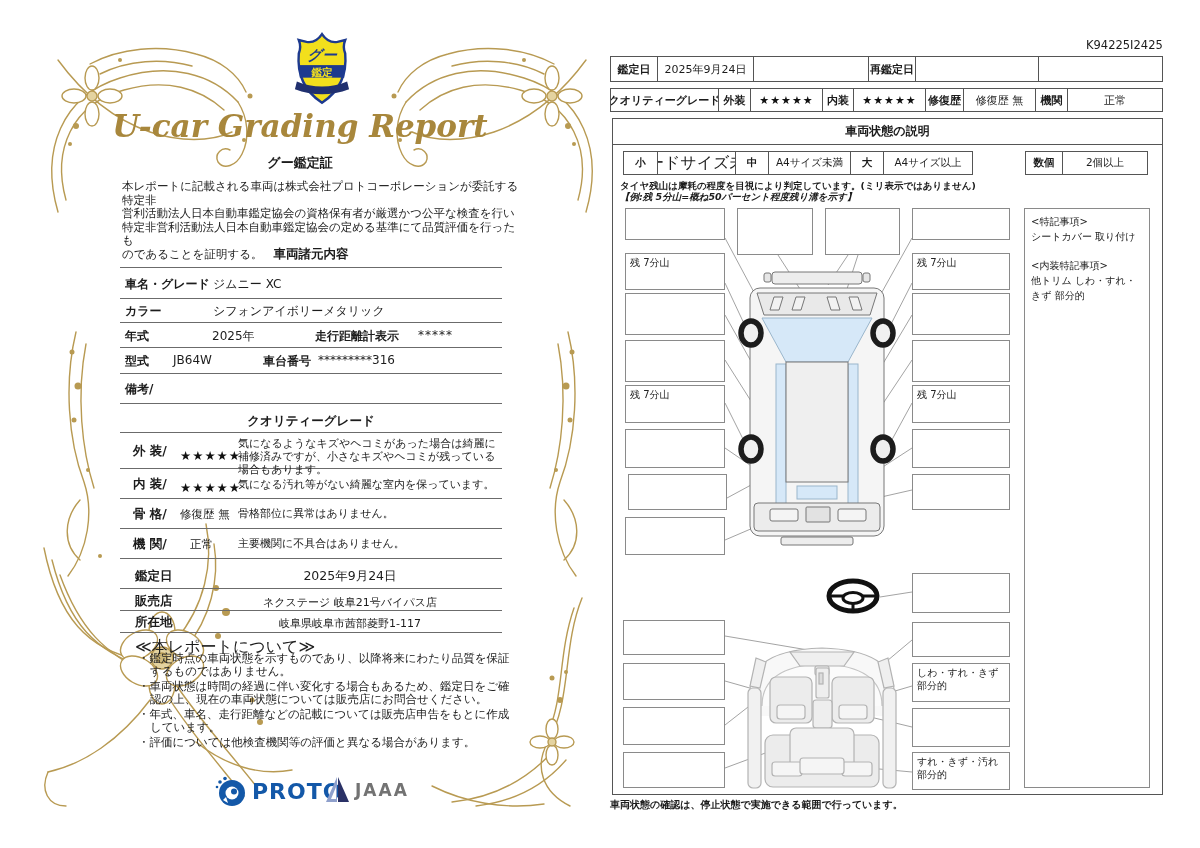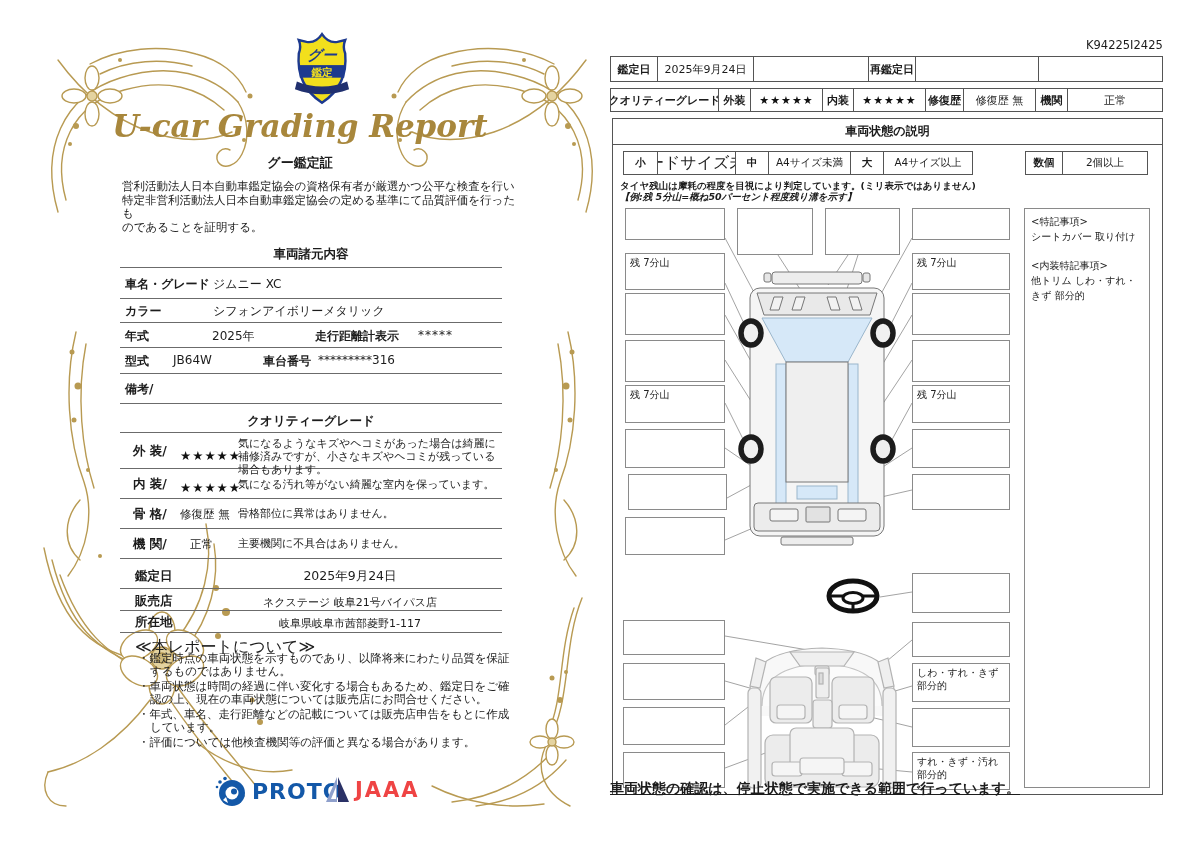--- a/index.html
+++ b/index.html
@@ -123,20 +123,21 @@
     <rect x="7" y="35" width="46" height="13" fill="#1d3a8f"></rect>
     <text x="30" y="46" font-size="11" font-weight="bold" fill="#f2df1c" text-anchor="middle">鑑定</text>
     <path d="M4,52 C20,59 40,59 56,52 L58,60 C40,67 20,67 2,60 Z" fill="#20306f"></path>
   </svg>
 
   <div class="t goldtitle" style="left:0;top:108px;width:600px;text-align:center;font-size:31px;">U-car Grading Report</div>
 
   <div class="t b" style="left:0;top:154px;width:600px;text-align:center;font-size:13px;">グー鑑定証</div>
 
   <div class="abs" style="left:122px;top:180px;width:400px;font-size:11.5px;line-height:13.5px;color:#222;">
+    <div>本レポートに記載される車両は株式会社プロトコーポレーションが委託する特定非</div>
     <div>営利活動法人日本自動車鑑定協会の資格保有者が厳選かつ公平な検査を行い</div>
     <div>特定非営利活動法人日本自動車鑑定協会の定める基準にて品質評価を行ったも</div>
     <div>のであることを証明する。</div>
   </div>
 
   <div class="t b" style="left:120px;top:246px;width:382px;text-align:center;font-size:12.5px;">車両諸元内容</div>
 
   <div class="ln" style="top:267px;"></div>
   <div class="ln" style="top:298px;"></div>
   <div class="ln" style="top:322px;"></div>
@@ -212,21 +213,21 @@
       <circle cx="3" cy="13" r="1.3" fill="#1358a8"></circle>
     </svg>
     <span class="b" style="font-size:22px;color:#1358a8;letter-spacing:1px;margin-left:4px;">PROTO</span>
   </div>
   <div class="abs" style="left:322px;top:774px;z-index:2;display:flex;align-items:center;">
     <svg width="30" height="32" viewBox="0 0 30 32">
       <polygon points="4,28 15,3 15,28" fill="#8fa0cc"></polygon>
       <polygon points="16,3 27,28 16,28" fill="#2a3166"></polygon>
       <polygon points="9,25 14,13 14,25" fill="#ffffff"></polygon>
     </svg>
-    <span class="b" style="font-size:21px;color:#ef4444;letter-spacing:2px;margin-left:3px;">JAAA</span>
+    <span class="b" style="font-size:17px;color:#737373;letter-spacing:2px;margin-left:3px;">JAAA</span>
   </div>
 
   <div class="t" style="left:1086px;top:38px;font-size:11.5px;">K94225I2425</div>
 
   <div class="rtable" style="left:610px;top:56px;width:553px;height:26px;">
     <div class="cell b" style="width:47px;">鑑定日</div>
     <div class="cell" style="width:96px;">2025年9月24日</div>
     <div class="cell" style="width:115px;"></div>
     <div class="cell b" style="width:47px;">再鑑定日</div>
     <div class="cell" style="width:123px;"></div>
@@ -382,15 +383,15 @@
   <div class="cbox" style="left:912px;top:752px;width:98px;height:38px;">すれ・きず・汚れ 部分的</div>
 
   <div class="cbox notesbox" style="left:1024px;top:208px;width:126px;height:580px;padding:5px 6px;">
     <div>&lt;特記事項&gt;</div>
     <div>シートカバー 取り付け</div>
     <div style="height:14px;"></div>
     <div>&lt;内装特記事項&gt;</div>
     <div>他トリム しわ・すれ・きず 部分的</div>
   </div>
 
-  <div class="t" style="left:610px;top:780px;font-size:14px;font-weight:600;z-index:2;text-decoration:underline;">車両状態の確認は、停止状態で実施できる範囲で行っています。</div>
+  <div class="t" style="left:610px;top:798px;font-size:10px;font-weight:600;z-index:2;">車両状態の確認は、停止状態で実施できる範囲で行っています。</div>
 
 </div>
 
 </body></html>

